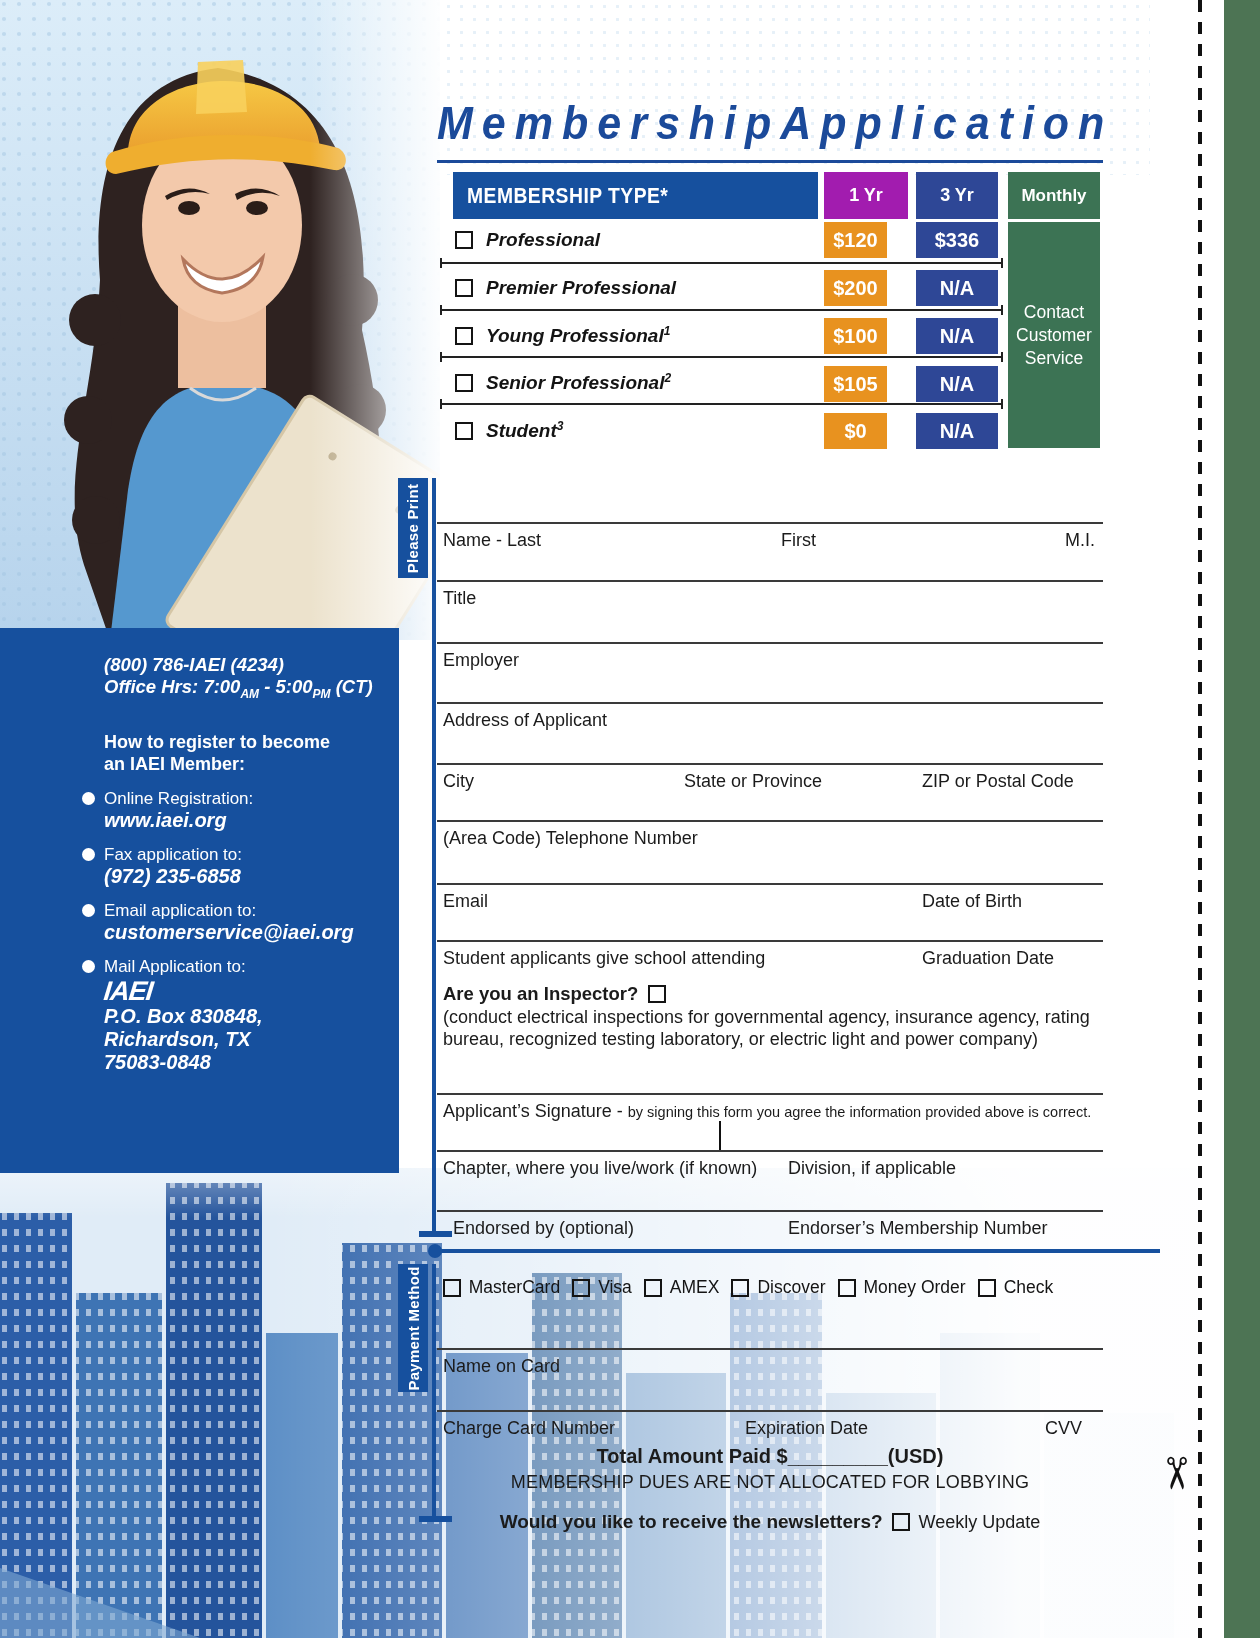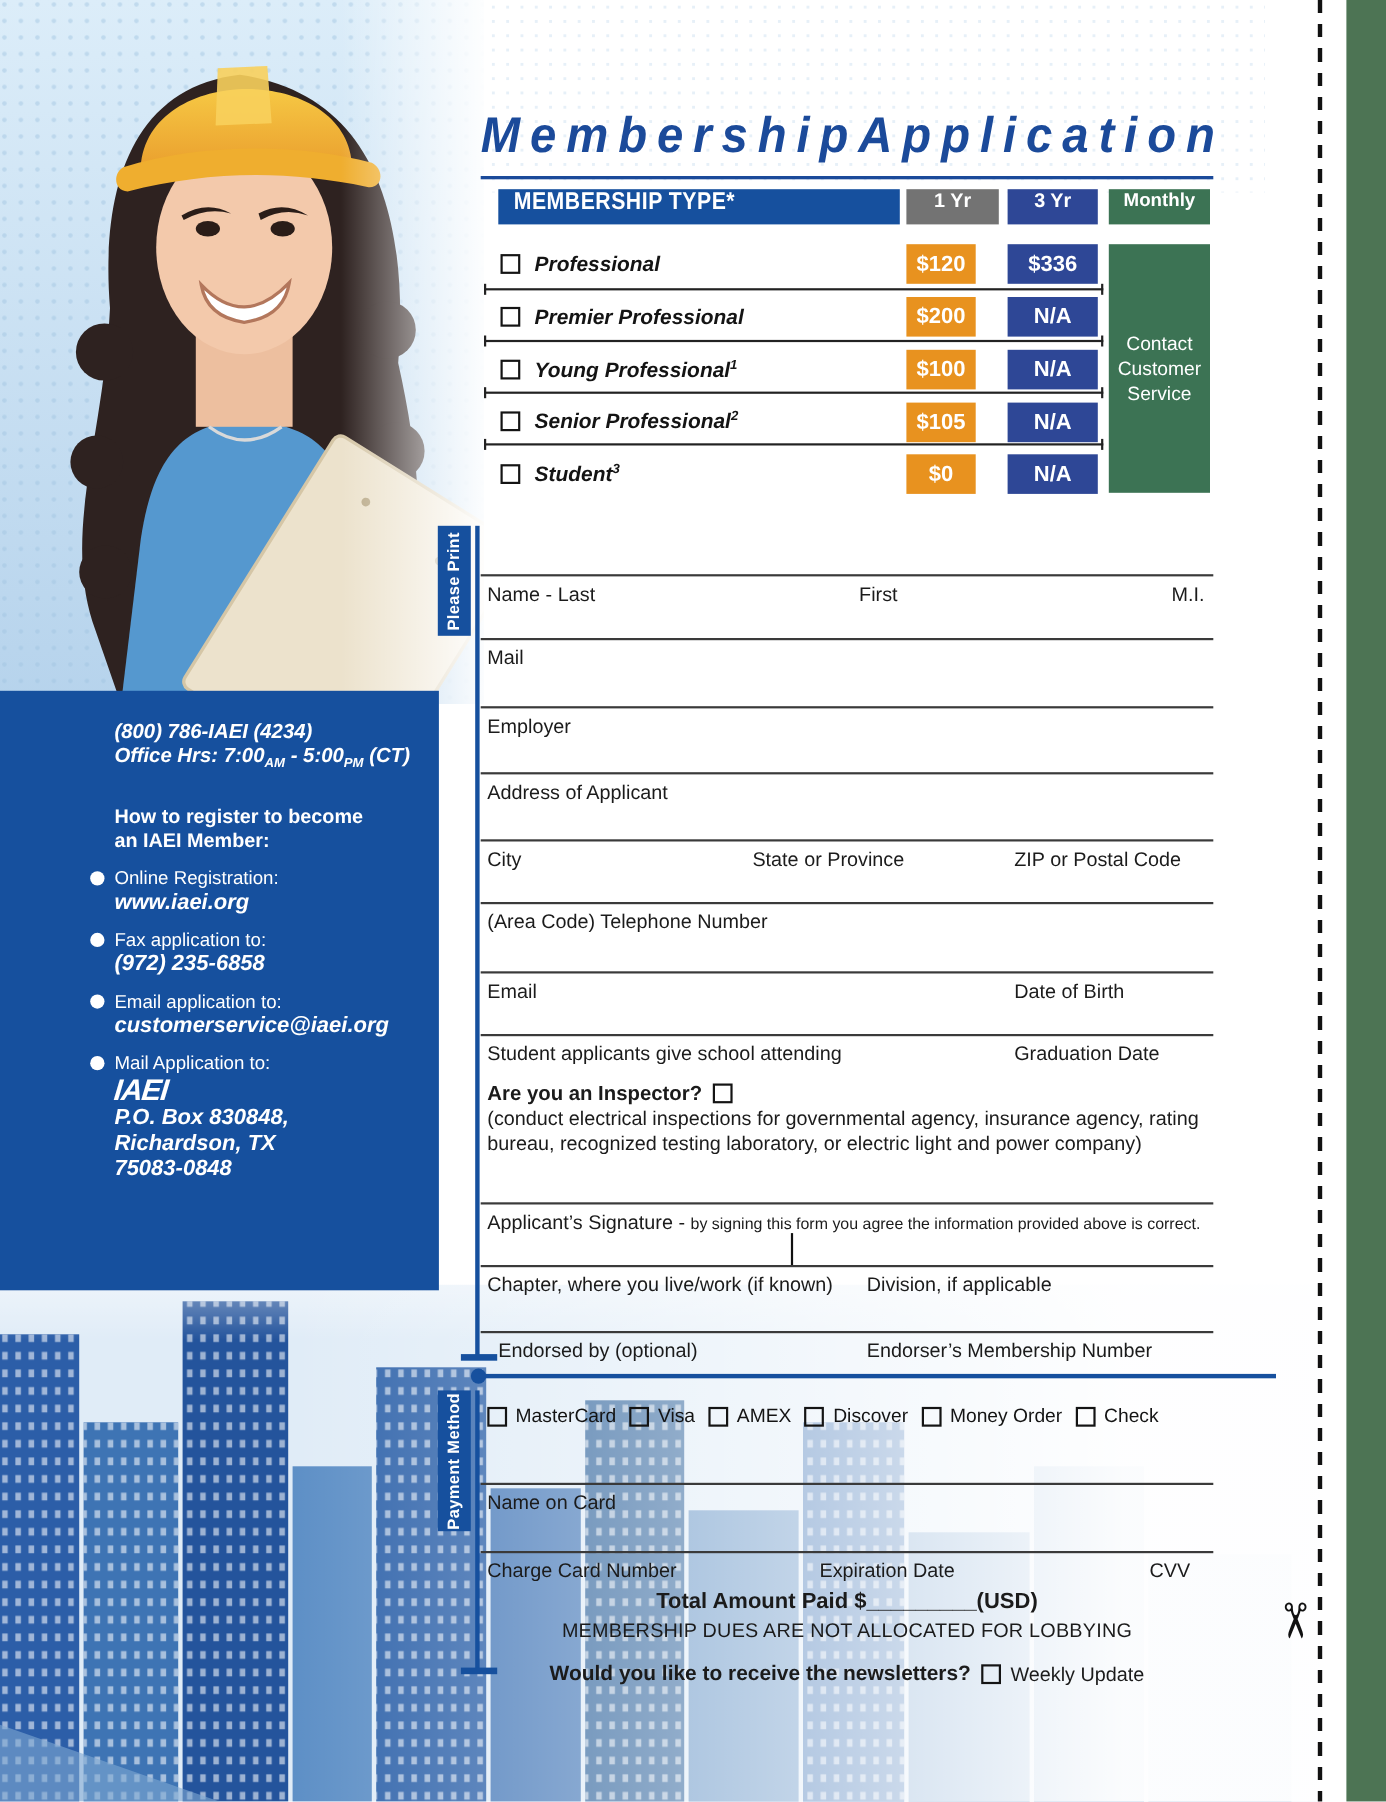--- a/index.html
+++ b/index.html
@@ -27,25 +27,25 @@
   .sb-bvalue{font-weight:bold;font-style:italic;font-size:20px;line-height:23px;}
   .sb-logo{font-weight:bold;font-style:italic;font-size:27px;line-height:28px;letter-spacing:-1px;transform:skewX(-6deg);display:inline-block;}
   .sb-addr{font-weight:bold;font-style:italic;font-size:20px;line-height:23px;}
 
   
   .title{position:absolute;left:437px;top:99px;width:666px;display:flex;justify-content:space-between;}
   .title span{font-weight:bold;font-style:italic;font-size:43px;color:#1b4a9a;letter-spacing:9px;
     transform:scaleY(1.06);transform-origin:center;white-space:nowrap;}
   .title-underline{position:absolute;left:437px;top:160px;width:666px;height:3px;background:#1b4a9a;}
 
-  .thbox{position:absolute;top:172px;height:32px;color:#fff;font-weight:bold;display:flex;justify-content:center;}
+  .thbox{position:absolute;top:172px;height:47px;color:#fff;font-weight:bold;display:flex;align-items:center;justify-content:center;}
   .th-type{left:453px;width:365px;background:#16509e;justify-content:flex-start;padding-left:14px;box-sizing:border-box;
     font-size:21px;letter-spacing:.5px;}
   .th-type span{transform:scale(.92,1.05);transform-origin:left center;}
-  .th-1yr{left:824px;width:84px;background:#737373;font-size:18px;}
+  .th-1yr{left:824px;width:84px;background:#a21caf;font-size:18px;}
   .th-3yr{left:916px;width:82px;background:#2e4796;font-size:18px;}
   .th-monthly{left:1008px;width:92px;background:#3c7354;font-size:17px;}
 
   .pricebox{position:absolute;width:63px;height:36px;color:#fff;font-weight:600;font-size:20px;
     display:flex;align-items:center;justify-content:center;}
   .p1{left:824px;background:#e8921f;}
   .p3{left:916px;width:82px;background:#2e4796;}
   .green-span{position:absolute;left:1008px;top:222px;width:92px;height:226px;background:#3c7354;color:#fff;
     display:flex;flex-direction:column;align-items:center;justify-content:center;font-size:17.5px;line-height:23px;}
 
@@ -311,21 +311,21 @@
     </div>
   <div class="vline vl2"></div>
   <div class="vstub st2"></div>
 
   <div class="rule" style="top:522px"></div>
   <div class="flabel" style="left:443px;top:530px">Name - Last</div>
   <div class="flabel" style="left:781px;top:530px">First</div>
   <div class="flabel" style="left:1065px;top:530px">M.I.</div>
 
   <div class="rule" style="top:580px"></div>
-  <div class="flabel" style="left:443px;top:588px">Mail</div>
+  <div class="flabel" style="left:443px;top:588px">Title</div>
 
   <div class="rule" style="top:642px"></div>
   <div class="flabel" style="left:443px;top:650px">Employer</div>
 
   <div class="rule" style="top:702px"></div>
   <div class="flabel" style="left:443px;top:710px">Address of Applicant</div>
 
   <div class="rule" style="top:763px"></div>
   <div class="flabel" style="left:443px;top:771px">City</div>
   <div class="flabel" style="left:684px;top:771px">State or Province</div>

